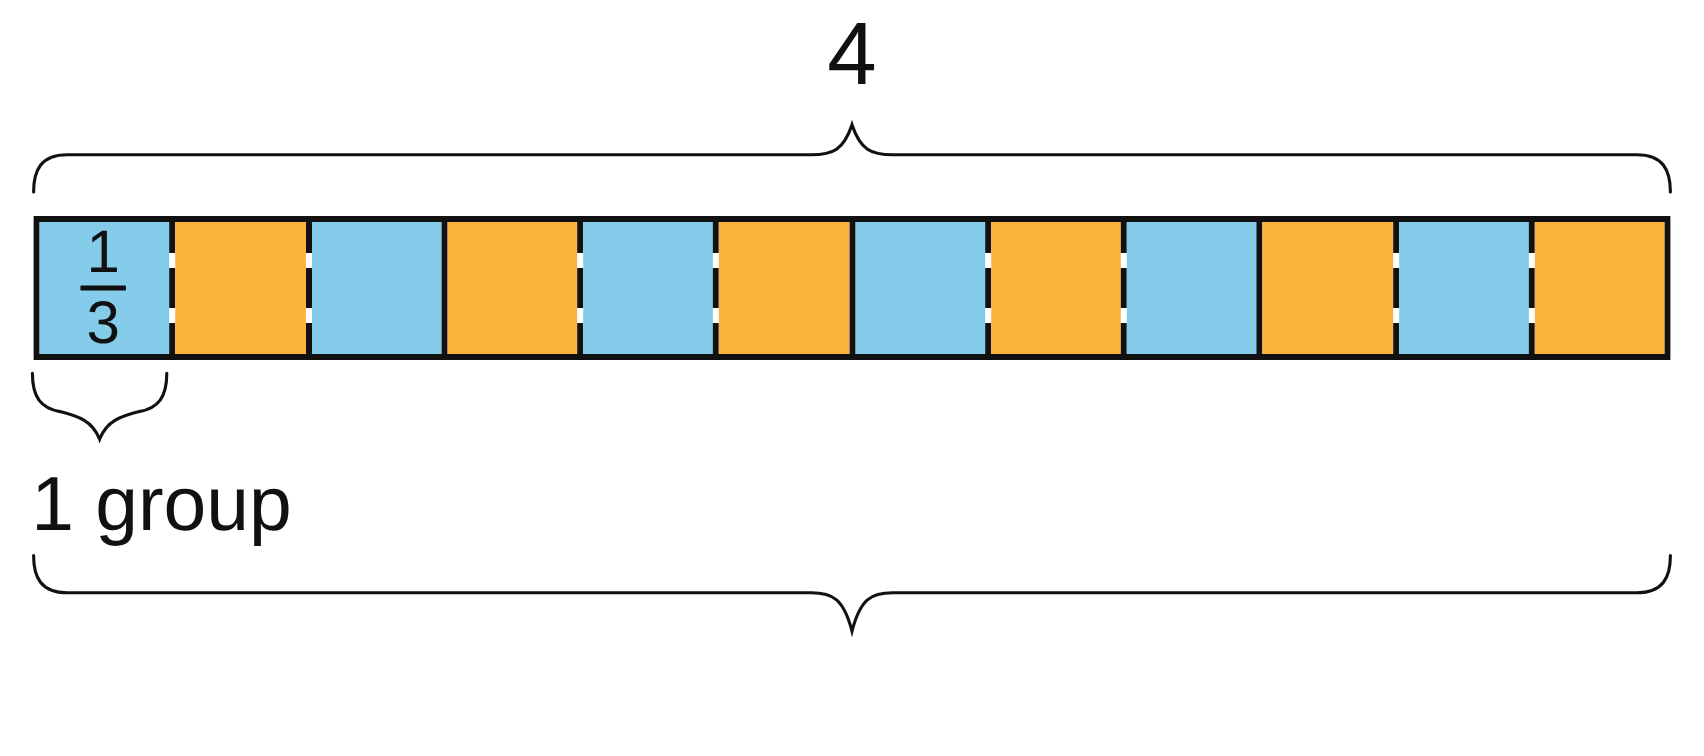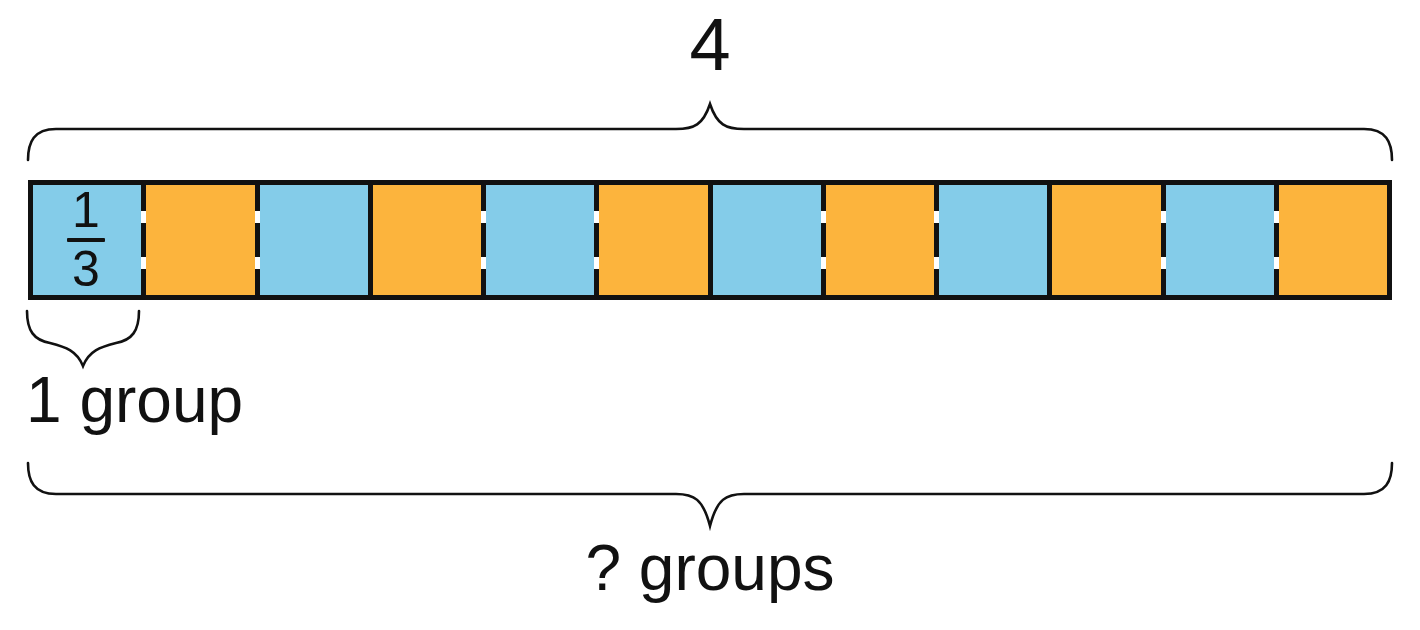--- a/index.html
+++ b/index.html
@@ -47,21 +47,21 @@
   .fraction{
     position:absolute;left:33px;top:185px;width:106px;height:110px;
     display:flex;flex-direction:column;align-items:center;justify-content:center;
     font-size:50px;line-height:0.95;color:var(--ink);
   }
   .vinculum{
     display:block;width:38px;height:4px;background:var(--ink);
     margin:4px 0;border-radius:1px;
   }
   .group-label{
-    position:absolute;left:26px;top:368px;
+    position:absolute;left:26px;top:388px;
     font-size:64px;line-height:1;
   }
   .question-label{
     position:absolute;left:0;top:536px;width:1420px;
     text-align:center;font-size:64px;line-height:1;
   }
 </style>
 </head>
 <body>
 
@@ -102,15 +102,14 @@
     </div>
 
   <div class="fraction">
     <span>1</span>
     <span class="vinculum"></span>
     <span>3</span>
   </div>
 
   <div class="group-label">1 group</div>
 
-  <div class="question-label">? groups</div>
 
 </div>
 
 </body></html>

